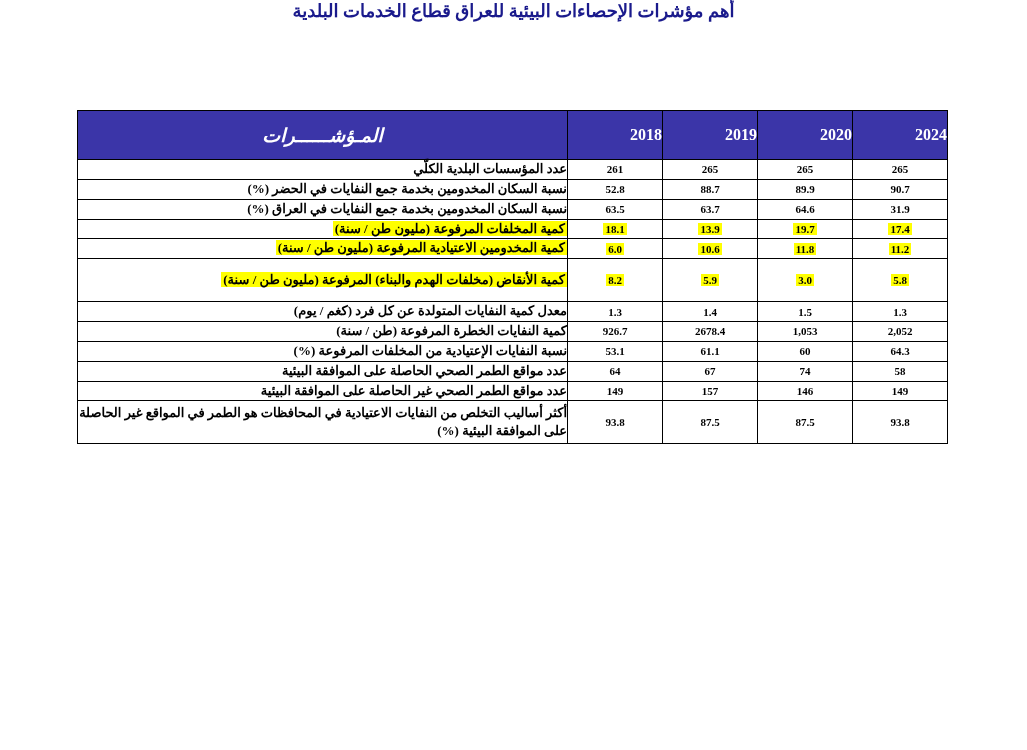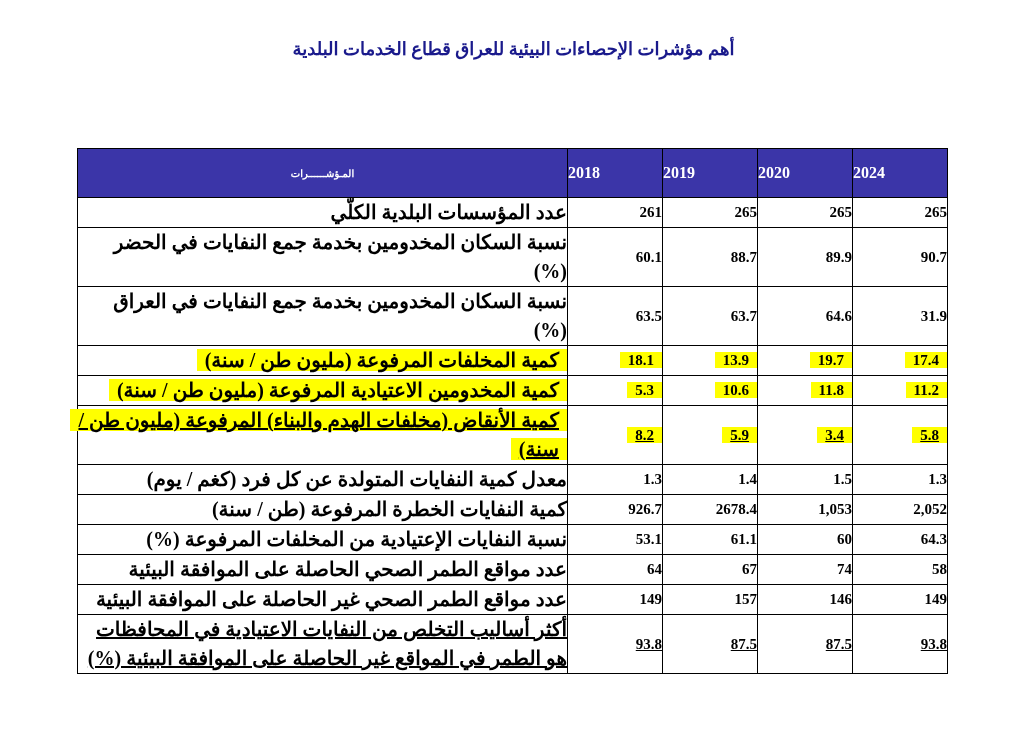--- a/index.html
+++ b/index.html
@@ -20,21 +20,20 @@
     height: 750px;
     position: relative;
     box-sizing: border-box;
   }
   .doc-title {
     text-align: center;
     font-family: "Liberation Serif", serif;
     font-weight: bold;
     font-size: 18px;
     color: #1a1a8c;
-    margin-top: 38px;
     margin-bottom: 0;
     direction: rtl;
     letter-spacing: 0;
   }
   .table-wrap {
     position: absolute;
     top: 110px;
     left: 78px;
     width: 870px;
   }
@@ -49,51 +48,52 @@
     padding: 0;
     vertical-align: middle;
   }
   thead th {
     background: #3b35a8;
     color: #ffffff;
     font-family: "Liberation Serif", serif;
     font-weight: bold;
     font-size: 16px;
     height: 48px;
-    text-align: left;
+    text-align: right;
   }
   th.ind-head {
-    font-size: 10px;
+    font-size: 19px;
     text-align: center;
     padding-right: 14px;
+    font-style: italic;
   }
   td.indicator {
     font-family: "Liberation Serif", serif;
-    font-size: 20px;
+    font-size: 13px;
     font-weight: bold;
     text-align: right;
     padding: 5px 10px 5px 8px;
     line-height: 1.45;
     direction: rtl;
   }
   td.value {
     font-family: "Liberation Serif", serif;
-    font-size: 15px;
-    font-weight: bold;
-    text-align: right;
+    font-size: 11px;
+    font-weight: bold;
+    text-align: center;
     padding: 6px 2px;
   }
   .hl {
     background: #ffff00;
     display: inline;
-    padding: 0 8px;
+    padding: 0 2px;
     box-decoration-break: clone;
     -webkit-box-decoration-break: clone;
   }
-  tr.row-tall td { height: 42px; text-decoration: underline; }
+  tr.row-tall td { height: 42px; }
   
   col.c-year { width: 95px; }
   col.c-ind  { width: 490px; }
 </style>
 </head>
 <body>
 
 <div class="page">
 
   <div class="doc-title">أهم مؤشرات الإحصاءات البيئية للعراق قطاع الخدمات البلدية</div>
@@ -123,21 +123,21 @@
           <td class="value">265</td>
           <td class="value">265</td>
           <td class="value">261</td>
           <td class="indicator">عدد المؤسسات البلدية الكلّي</td>
         </tr>
 
         <tr>
           <td class="value">90.7</td>
           <td class="value">89.9</td>
           <td class="value">88.7</td>
-          <td class="value">60.1</td>
+          <td class="value">52.8</td>
           <td class="indicator">نسبة السكان المخدومين بخدمة جمع النفايات في الحضر  (%)</td>
         </tr>
 
         <tr>
           <td class="value">31.9</td>
           <td class="value">64.6</td>
           <td class="value">63.7</td>
           <td class="value">63.5</td>
           <td class="indicator">نسبة السكان المخدومين بخدمة جمع النفايات في العراق (%)</td>
         </tr>
@@ -147,27 +147,27 @@
           <td class="value"><span class="hl">19.7</span></td>
           <td class="value"><span class="hl">13.9</span></td>
           <td class="value"><span class="hl">18.1</span></td>
           <td class="indicator"><span class="hl">كمية المخلفات المرفوعة (مليون طن / سنة)</span></td>
         </tr>
 
         <tr>
           <td class="value"><span class="hl">11.2</span></td>
           <td class="value"><span class="hl">11.8</span></td>
           <td class="value"><span class="hl">10.6</span></td>
-          <td class="value"><span class="hl">5.3</span></td>
+          <td class="value"><span class="hl">6.0</span></td>
           <td class="indicator"><span class="hl">كمية المخدومين الاعتيادية المرفوعة (مليون طن / سنة)</span></td>
         </tr>
 
         <tr class="row-tall">
           <td class="value"><span class="hl">5.8</span></td>
-          <td class="value"><span class="hl">3.4</span></td>
+          <td class="value"><span class="hl">3.0</span></td>
           <td class="value"><span class="hl">5.9</span></td>
           <td class="value"><span class="hl">8.2</span></td>
           <td class="indicator"><span class="hl">كمية الأنقاض (مخلفات الهدم والبناء) المرفوعة (مليون طن / سنة)</span></td>
         </tr>
 
         <tr>
           <td class="value">1.3</td>
           <td class="value">1.5</td>
           <td class="value">1.4</td>
           <td class="value">1.3</td>

